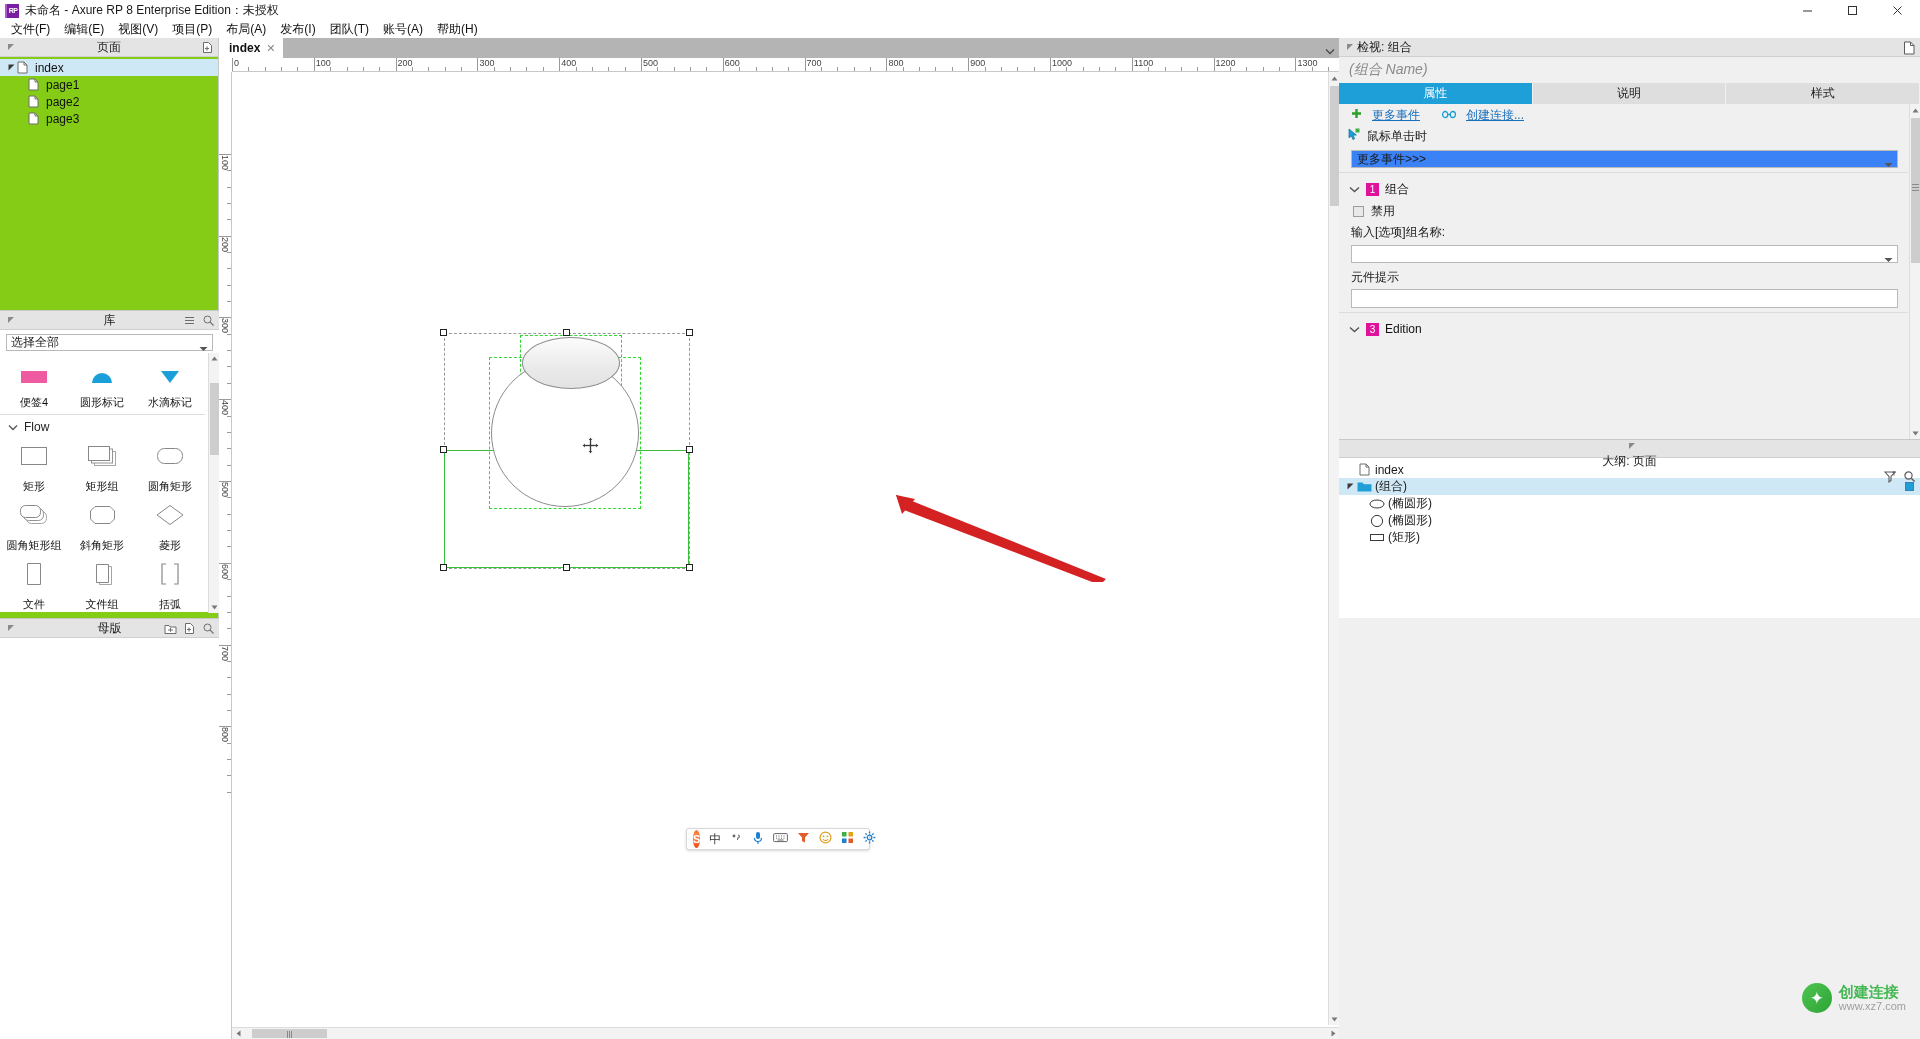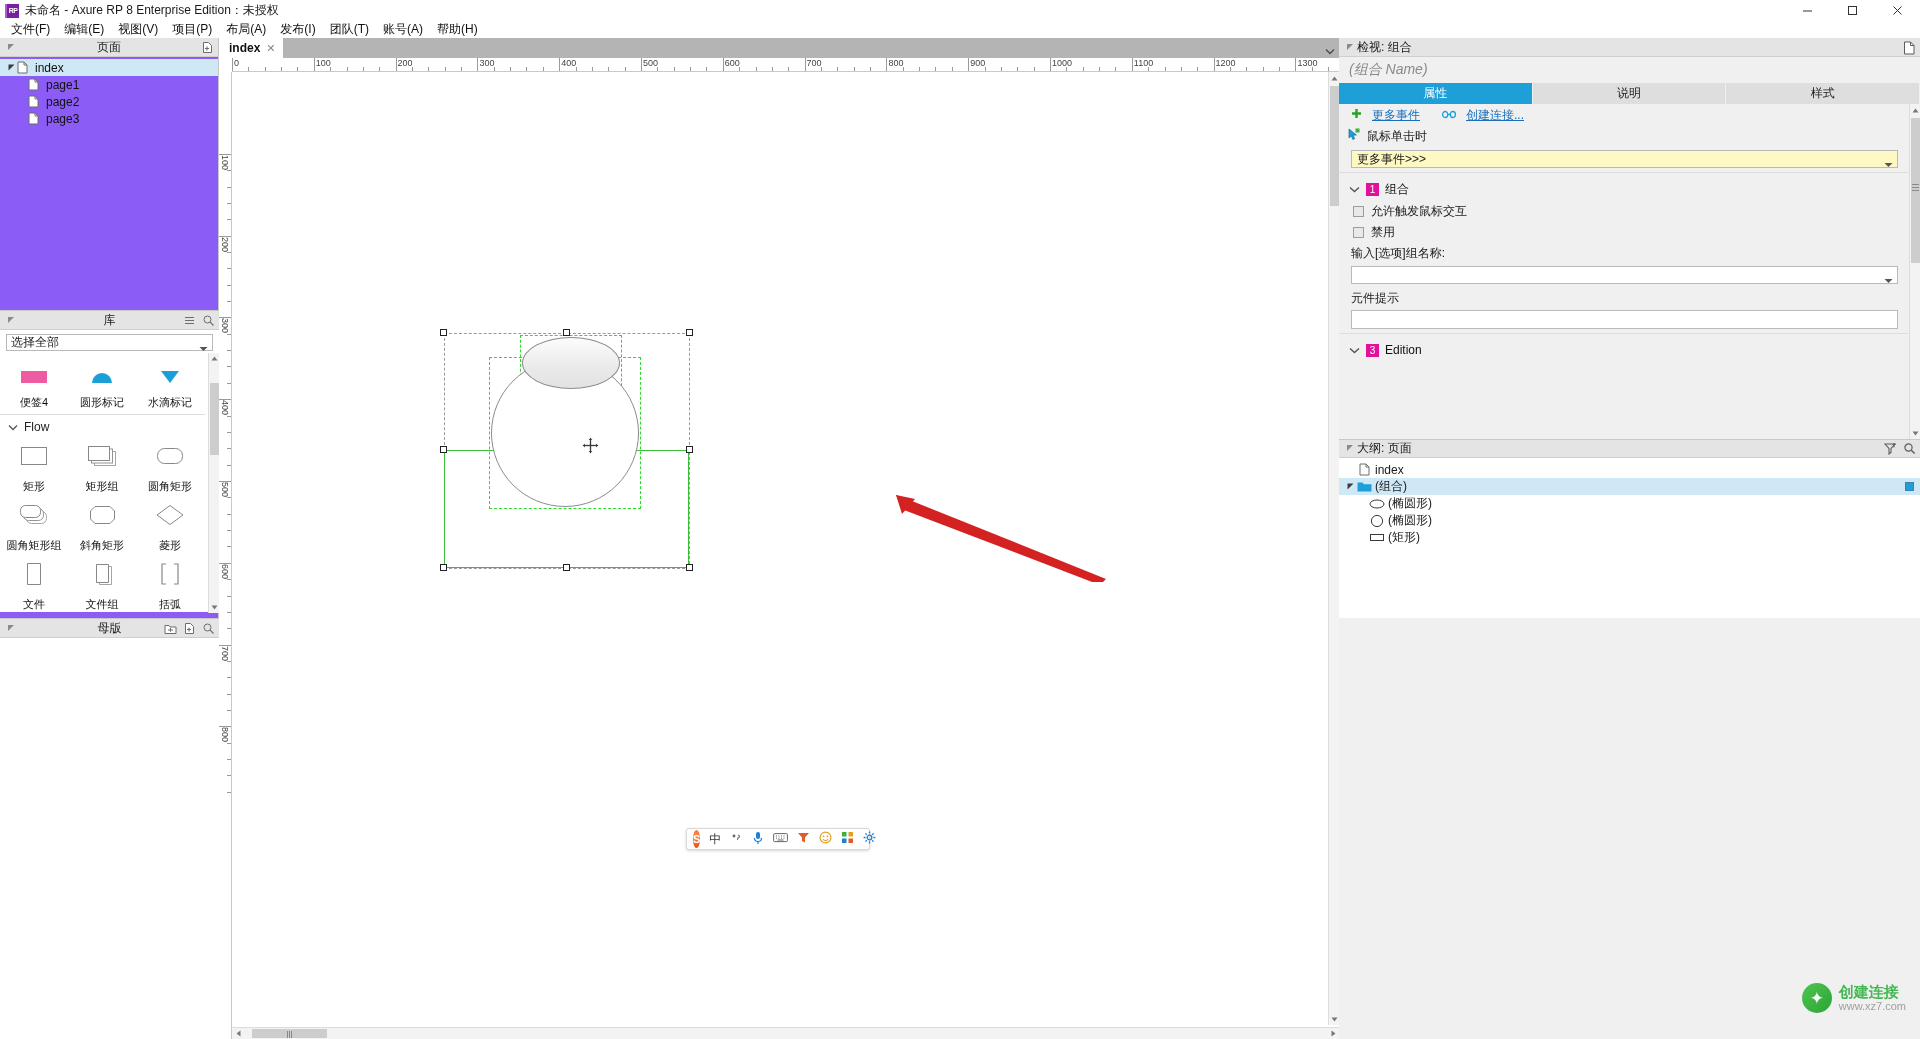--- a/index.html
+++ b/index.html
@@ -36,21 +36,21 @@
     position:absolute; left:0; top:21px; width:1920px; height:17px;
     background:#ffffff; display:flex; align-items:center; padding-left:4px;
   }
   .menu-item {
     font-size:12px; padding:1px 7px; color:#111; cursor:default; white-space:nowrap;
   }
 
   
   .left-col {
     position:absolute; left:0; top:38px; width:219px; height:748px;
-    background:#8b5cf6; border-right:1px solid #c8c8c8;
+    background:#84cc16; border-right:1px solid #c8c8c8;
   }
   .panel-header {
     height:19px; background:#e4e4e4; border-bottom:1px solid #cfcfcf;
     display:flex; align-items:center; position:relative;
   }
   .panel-header .ph-title {
     position:absolute; left:0; right:0; text-align:center;
     font-size:12px; color:#222;
   }
   .ph-left-icon { margin-left:5px; z-index:2; }
@@ -211,35 +211,35 @@
     display:flex; align-items:center; gap:6px; height:24px; padding-left:10px; font-size:12px; color:#111;
   }
   .badge {
     background:#e0129b; color:#fff; font-size:10px; min-width:13px; height:13px;
     display:flex; align-items:center; justify-content:center; padding:0 3px;
   }
   .row-links { display:flex; align-items:center; gap:10px; padding-left:12px; height:22px; }
   .lnk { color:#1a6fbd; text-decoration:underline; font-size:12px; }
   .evt-row { display:flex; align-items:center; gap:7px; padding-left:8px; height:20px; font-size:12px; }
   .combo {
-    margin:4px 22px 4px 12px; height:18px; background:#fef9c3; border:1px solid #b9b9b9;
+    margin:4px 22px 4px 12px; height:18px; background:#3b82f6; border:1px solid #b9b9b9;
     display:flex; align-items:center; padding-left:5px; font-size:12px; position:relative;
   }
   .combo .caret { position:absolute; right:4px; top:6px; }
   .divider { height:1px; background:#dcdcdc; margin:4px 12px 4px 0; }
   .chk-row { display:flex; align-items:center; gap:7px; padding-left:14px; height:21px; font-size:12px; }
   .chkbox { width:11px; height:11px; border:1px solid #9d9d9d; background:#e9e9e9; }
   .field-label { padding-left:12px; font-size:12px; height:19px; display:flex; align-items:flex-end; }
   .txtfield {
     margin:3px 22px 4px 12px; height:19px; background:#fff; border:1px solid #b9b9b9;
   }
 
   .outline-header {
     height:19px; background:#e4e4e4; border-top:1px solid #c8c8c8; border-bottom:1px solid #cfcfcf;
-    position:relative; display:flex; align-items:center;
+    position:relative; display:flex; align-items:center;flex-direction:column;
   }
   .out-tree { background:#ffffff; height:160px; padding-top:3px; }
   .out-row { height:17px; display:flex; align-items:center; font-size:12px; padding-left:6px; position:relative; }
   .out-row.sel { background:#cfe8f5; }
   .out-row .tri { width:11px; display:flex; align-items:center; justify-content:center; }
   .out-row .oic { width:16px; display:flex; align-items:center; justify-content:center; margin-right:3px;}
   .out-ind1 { padding-left:30px; }
   .out-right-sq { position:absolute; right:6px; width:9px; height:9px; border:1px solid #3a7fb5; background:#1e9fd8; }
 
   
@@ -870,24 +870,20 @@
           <svg width="11" height="7" viewBox="0 0 11 7">
               <path d="M1 1.5 L5.5 5.5 L10 1.5" fill="none" stroke="#555" stroke-width="1.4"></path>
             </svg>
         </span>
         <span class="badge">1</span>
         <span>组合</span>
       </div>
 
       <div class="chk-row">
         <span class="chkbox"></span>
-        <span>允许触发鼠标交互</span>
-      </div>
-      <div class="chk-row">
-        <span class="chkbox"></span>
         <span>禁用</span>
       </div>
 
       <div class="field-label">输入[选项]组名称:</div>
       <div class="combo" style="background:#fff;">
         <span></span>
         <span class="caret">
           <svg width="9" height="6" viewBox="0 0 9 6">
               <path d="M0.5 1 L4.5 5 L8.5 1 Z" fill="#555"></path>
             </svg>

